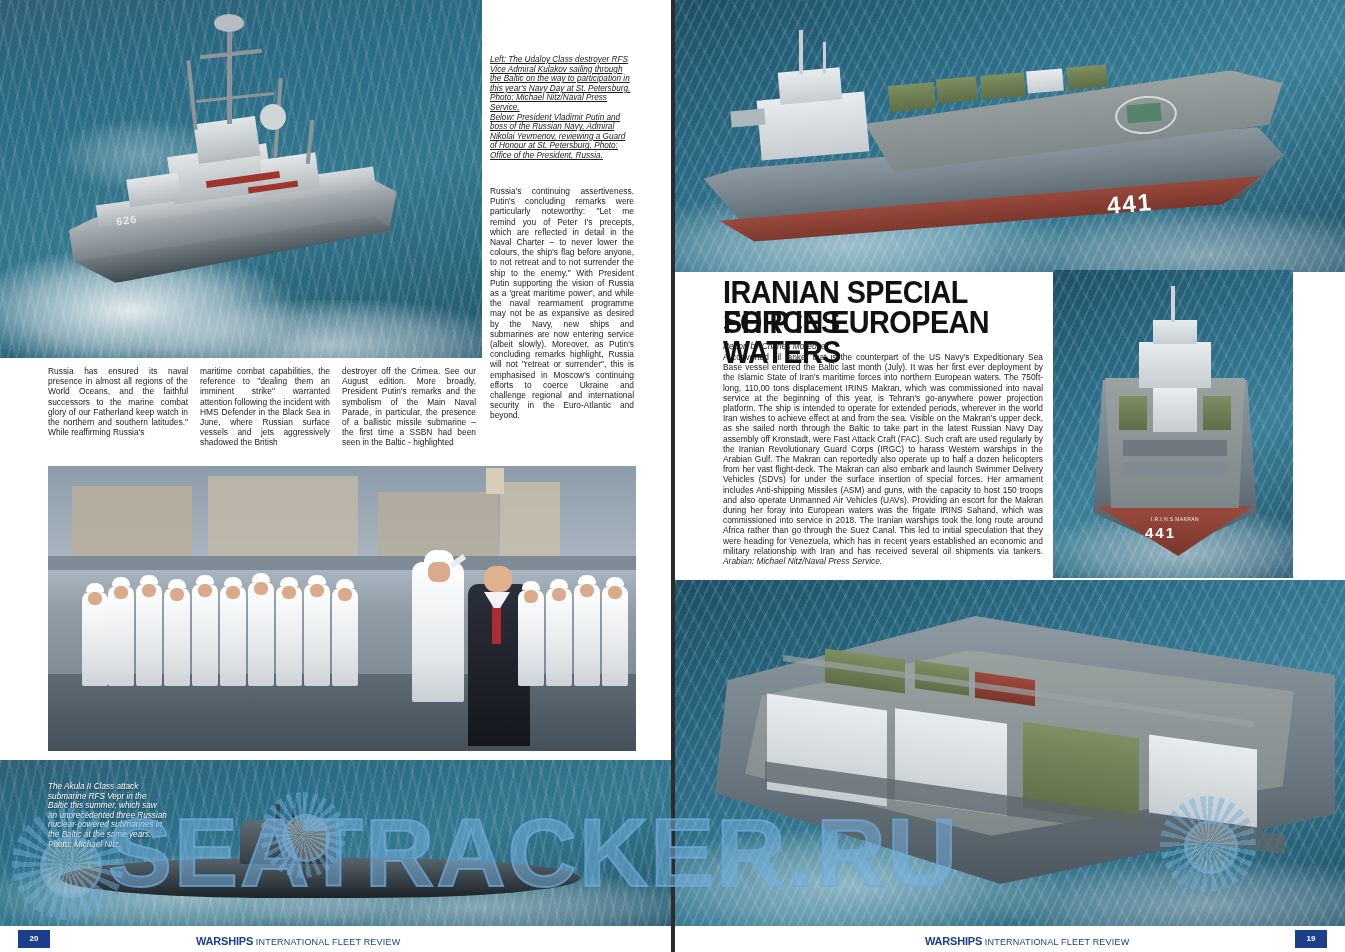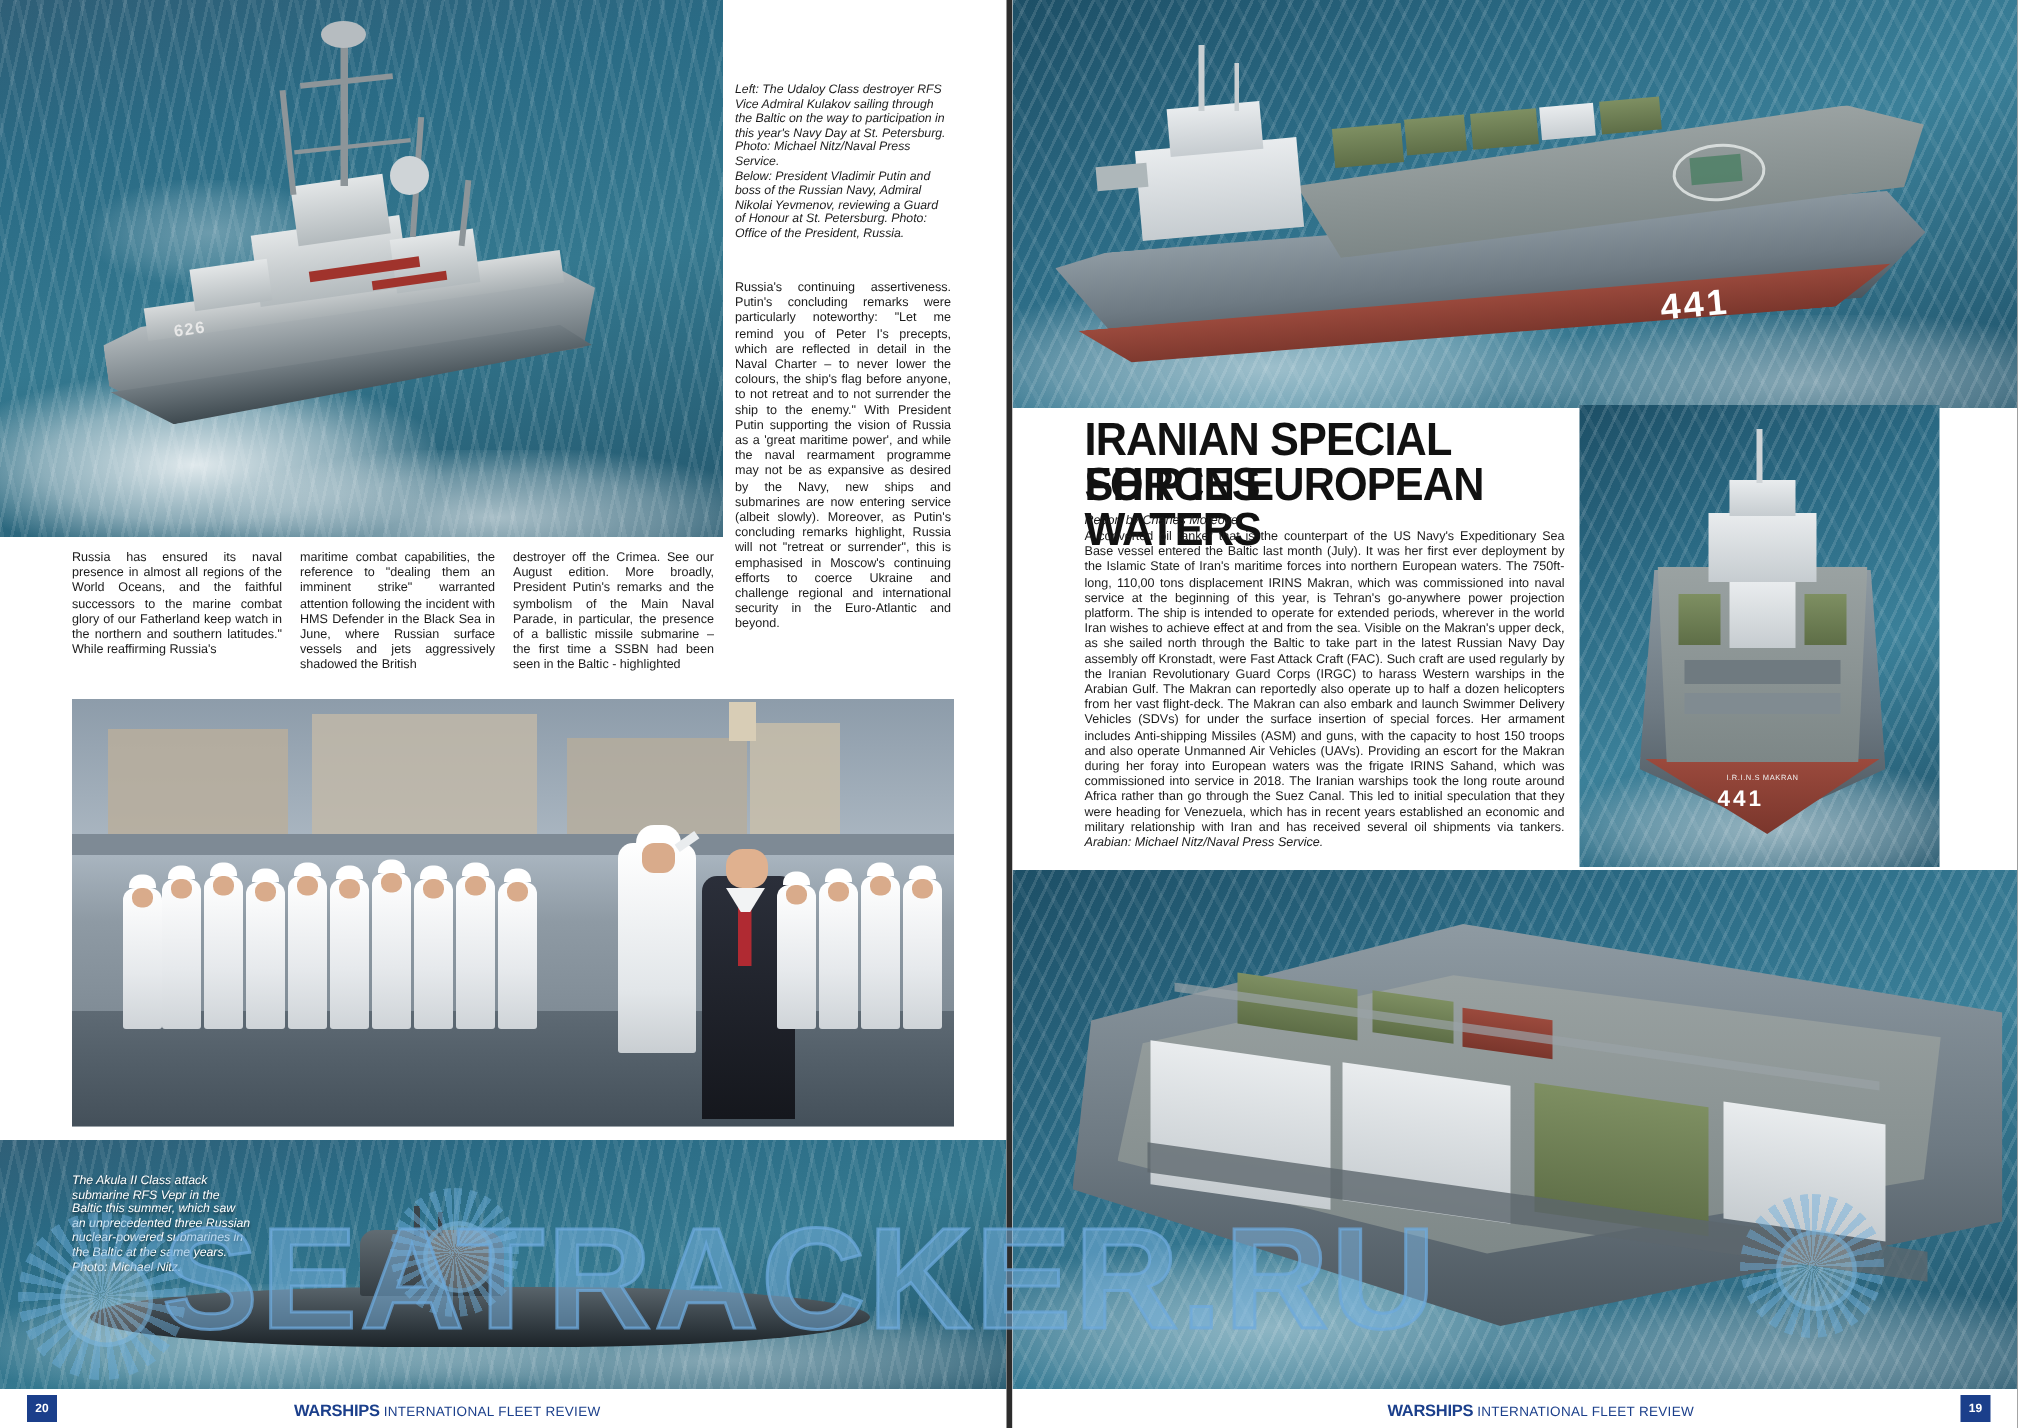--- a/index.html
+++ b/index.html
@@ -123,21 +123,21 @@
     position: absolute;
     bottom: 0;
     left: 0;
     right: 0;
     height: 26px;
     background: #ffffff;
   }
   .folio {
     position: absolute;
     bottom: 4px;
-    width: 20px;
+    width: 32px;
     height: 18px;
     background: #1b3f8b;
     color: #fff;
     font-size: 8px;
     font-weight: bold;
     text-align: center;
     line-height: 18px;
   }
   .footer-text {
     position: absolute;
@@ -306,21 +306,21 @@
       <div class="dst-mast" style="left:200px;top:52px;width:62px;height:4px;transform:rotate(-6deg);"></div>
       <div class="dst-mast" style="left:196px;top:96px;width:78px;height:3px;transform:rotate(-6deg);"></div>
       <div class="dst-mast" style="left:308px;top:120px;width:4px;height:44px;transform:rotate(6deg);"></div>
       <div style="position:absolute;left:214px;top:14px;width:30px;height:18px;background:#b6bcc0;border-radius:50%;"></div>
       <div style="position:absolute;left:260px;top:104px;width:26px;height:26px;background:#cfd4d7;border-radius:50%;"></div>
 
       <div class="hullnum" style="left:116px;top:214px;font-size:11px;letter-spacing:1px;color:#e8e8e8;transform:rotate(-8deg);">626</div>
     </div>
 
     <div class="cap" style="left:490px;top:55px;width:144px;">
-      <span style="white-space:pre-line;">Left: The Udaloy Class destroyer RFS Vice Admiral Kulakov sailing through the Baltic on the way to participation in this year's Navy Day at St. Petersburg. Photo: Michael Nitz/Naval Press Service.
+      <span style="white-space:pre-line;text-decoration:underline;">Left: The Udaloy Class destroyer RFS Vice Admiral Kulakov sailing through the Baltic on the way to participation in this year's Navy Day at St. Petersburg. Photo: Michael Nitz/Naval Press Service.
 Below: President Vladimir Putin and boss of the Russian Navy, Admiral Nikolai Yevmenov, reviewing a Guard of Honour at St. Petersburg. Photo: Office of the President, Russia.</span>
     </div>
 
     <div class="col" style="left:490px;top:186px;width:144px;">
       <span>Russia's continuing assertiveness. Putin's concluding remarks were particularly noteworthy: "Let me remind you of Peter I's precepts, which are reflected in detail in the Naval Charter – to never lower the colours, the ship's flag before anyone, to not retreat and to not surrender the ship to the enemy." With President Putin supporting the vision of Russia as a 'great maritime power', and while the naval rearmament programme may not be as expansive as desired by the Navy, new ships and submarines are now entering service (albeit slowly). Moreover, as Putin's concluding remarks highlight, Russia will not "retreat or surrender", this is emphasised in Moscow's continuing efforts to coerce Ukraine and challenge regional and international security in the Euro-Atlantic and beyond.</span>
     </div>
 
     <div class="col" style="left:200px;top:366px;width:130px;">
       <span>maritime combat capabilities, the reference to "dealing them an imminent strike" warranted attention following the incident with HMS Defender in the Black Sea in June, where Russian surface vessels and jets aggressively shadowed the British</span>
     </div>

